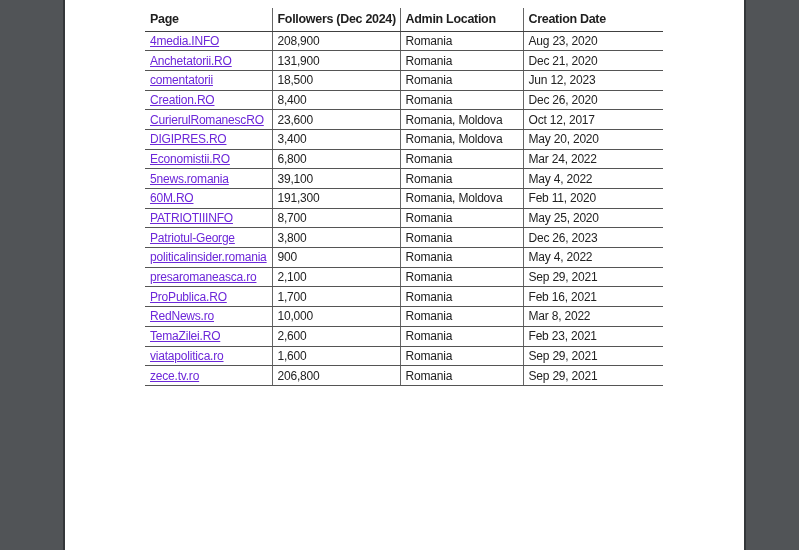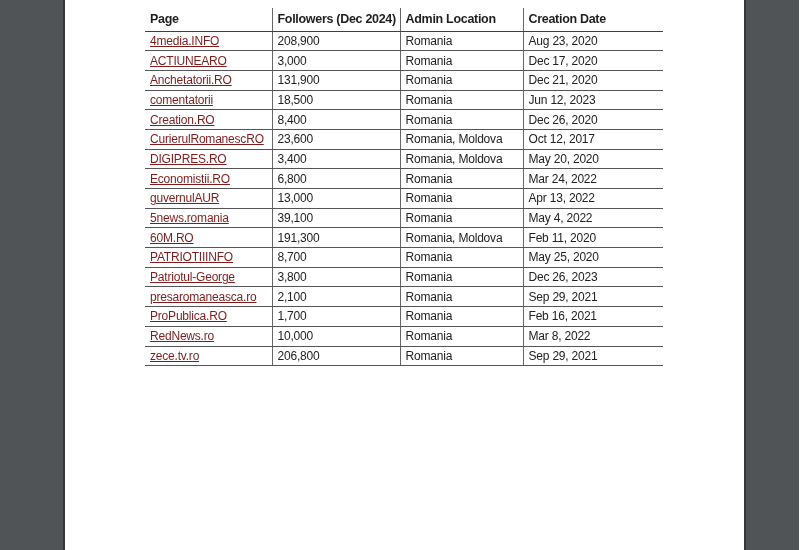--- a/index.html
+++ b/index.html
@@ -57,21 +57,21 @@
     border-bottom: 1.4px solid #555555;
     white-space: nowrap;
     overflow: hidden;
     vertical-align: middle;
   }
   .doc-table th + th,
   .doc-table td + td {
     border-left: 1px solid #666666;
   }
   .doc-table a.page-link {
-    color: #7f1d1d;
+    color: #6d28d9;
     cursor: pointer;
     margin-top: 36px;
   }
 </style>
 </head>
 <body>
 
 <div class="viewport">
   <div class="paper">
     <table class="doc-table">
@@ -90,26 +90,20 @@
         </tr>
       </thead>
       <tbody>
           <tr>
             <td><a class="page-link" href="#">4media.INFO</a></td>
             <td>208,900</td>
             <td>Romania</td>
             <td>Aug 23, 2020</td>
           </tr>
           <tr>
-            <td><a class="page-link" href="#">ACTIUNEARO</a></td>
-            <td>3,000</td>
-            <td>Romania</td>
-            <td>Dec 17, 2020</td>
-          </tr>
-          <tr>
             <td><a class="page-link" href="#">Anchetatorii.RO</a></td>
             <td>131,900</td>
             <td>Romania</td>
             <td>Dec 21, 2020</td>
           </tr>
           <tr>
             <td><a class="page-link" href="#">comentatorii</a></td>
             <td>18,500</td>
             <td>Romania</td>
             <td>Jun 12, 2023</td>
@@ -132,26 +126,20 @@
             <td>Romania, Moldova</td>
             <td>May 20, 2020</td>
           </tr>
           <tr>
             <td><a class="page-link" href="#">Economistii.RO</a></td>
             <td>6,800</td>
             <td>Romania</td>
             <td>Mar 24, 2022</td>
           </tr>
           <tr>
-            <td><a class="page-link" href="#">guvernulAUR</a></td>
-            <td>13,000</td>
-            <td>Romania</td>
-            <td>Apr 13, 2022</td>
-          </tr>
-          <tr>
             <td><a class="page-link" href="#">5news.romania</a></td>
             <td>39,100</td>
             <td>Romania</td>
             <td>May 4, 2022</td>
           </tr>
           <tr>
             <td><a class="page-link" href="#">60M.RO</a></td>
             <td>191,300</td>
             <td>Romania, Moldova</td>
             <td>Feb 11, 2020</td>
@@ -162,36 +150,54 @@
             <td>Romania</td>
             <td>May 25, 2020</td>
           </tr>
           <tr>
             <td><a class="page-link" href="#">Patriotul-George</a></td>
             <td>3,800</td>
             <td>Romania</td>
             <td>Dec 26, 2023</td>
           </tr>
           <tr>
+            <td><a class="page-link" href="#">politicalinsider.romania</a></td>
+            <td>900</td>
+            <td>Romania</td>
+            <td>May 4, 2022</td>
+          </tr>
+          <tr>
             <td><a class="page-link" href="#">presaromaneasca.ro</a></td>
             <td>2,100</td>
             <td>Romania</td>
             <td>Sep 29, 2021</td>
           </tr>
           <tr>
             <td><a class="page-link" href="#">ProPublica.RO</a></td>
             <td>1,700</td>
             <td>Romania</td>
             <td>Feb 16, 2021</td>
           </tr>
           <tr>
             <td><a class="page-link" href="#">RedNews.ro</a></td>
             <td>10,000</td>
             <td>Romania</td>
             <td>Mar 8, 2022</td>
+          </tr>
+          <tr>
+            <td><a class="page-link" href="#">TemaZilei.RO</a></td>
+            <td>2,600</td>
+            <td>Romania</td>
+            <td>Feb 23, 2021</td>
+          </tr>
+          <tr>
+            <td><a class="page-link" href="#">viatapolitica.ro</a></td>
+            <td>1,600</td>
+            <td>Romania</td>
+            <td>Sep 29, 2021</td>
           </tr>
           <tr>
             <td><a class="page-link" href="#">zece.tv.ro</a></td>
             <td>206,800</td>
             <td>Romania</td>
             <td>Sep 29, 2021</td>
           </tr>
         </tbody>
     </table>
   </div>

